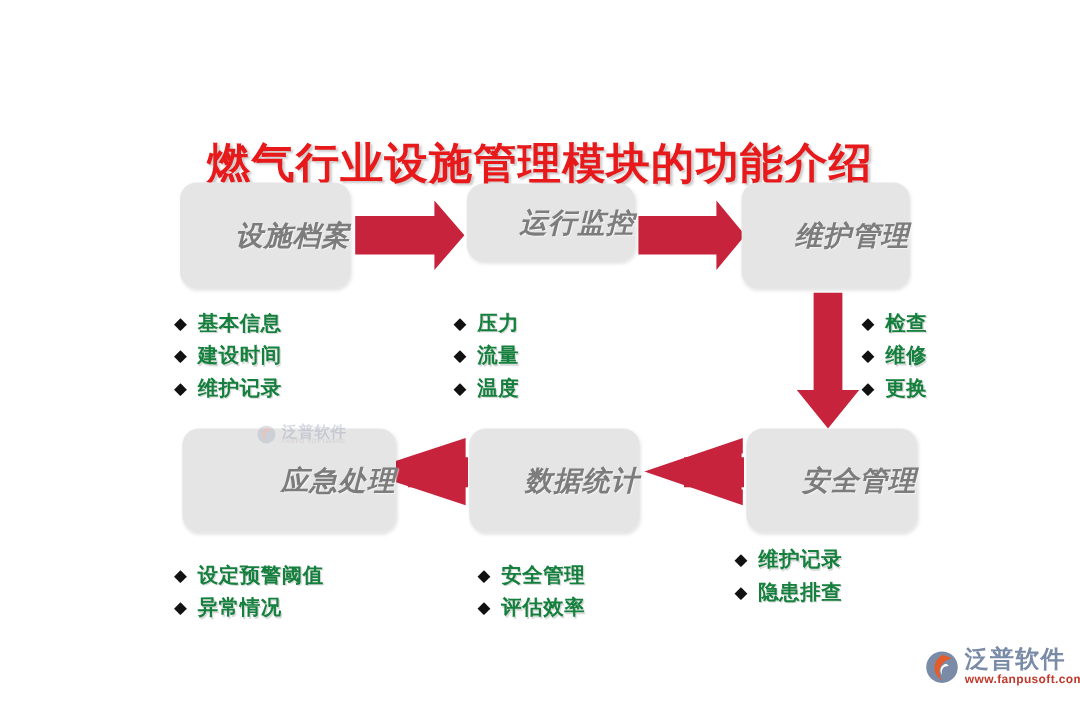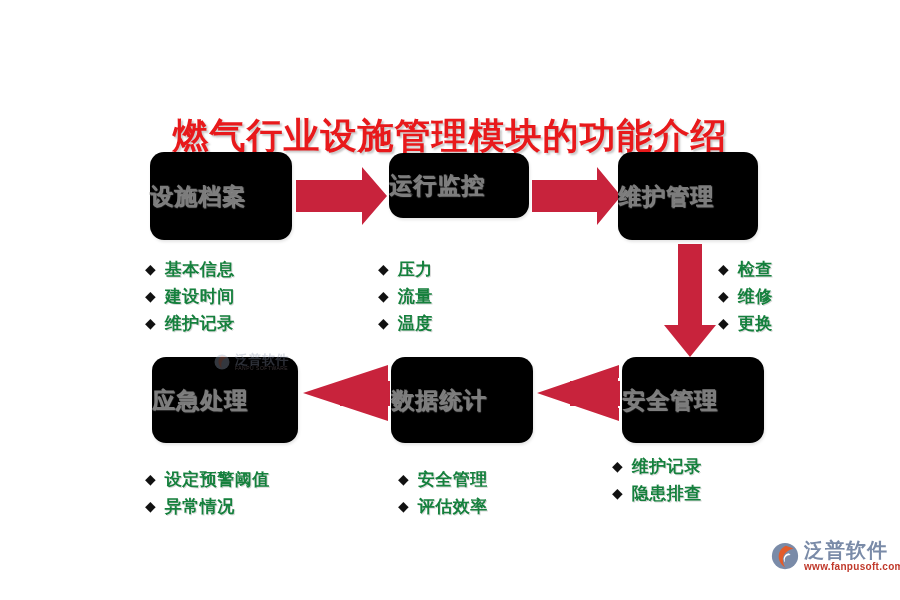--- a/index.html
+++ b/index.html
@@ -32,43 +32,44 @@
     color: #E8191B;
     letter-spacing: 1px;
     text-shadow: 2px 2px 2px rgba(120,120,120,0.40);
     white-space: nowrap;
     margin-top: 40px;
   }
 
   
   .node {
     position: absolute;
-    background: #000000;
+    background: #e5e5e5;
     border-radius: 14px;
     display: flex;
     align-items: center;
-    justify-content: flex-start;
+    justify-content: flex-end;
     box-shadow: 1px 2px 3px rgba(0,0,0,0.10);
+    font-style: italic;
   }
   .node-label {
     font-size: 23px;
     font-weight: bold;
     color: #7C7C7C;
     letter-spacing: 1px;
     text-shadow: 1px 1px 1px rgba(255,255,255,0.55);
     white-space: nowrap;
   }
 
   
   #node-facility-archive { left: 150px; top: 152px; width: 142px; height: 88px; }
   #node-operation-monitor { left: 389px; top: 153px; width: 140px; height: 65px; }
   #node-maintenance-manage { left: 618px; top: 152px; width: 140px; height: 88px; }
   #node-safety-manage { left: 622px; top: 357px; width: 142px; height: 86px; }
   #node-data-statistics { left: 391px; top: 357px; width: 142px; height: 86px; }
-  #node-emergency-handle { left: 152px; top: 357px; width: 146px; height: 86px; }
+  #node-emergency-handle { left: 152px; top: 357px; width: 146px; height: 86px; padding-left: 32px; }
 
   
   #arrow-layer {
     position: absolute;
     left: 0;
     top: 0;
     width: 900px;
     height: 600px;
     pointer-events: none;
   }

